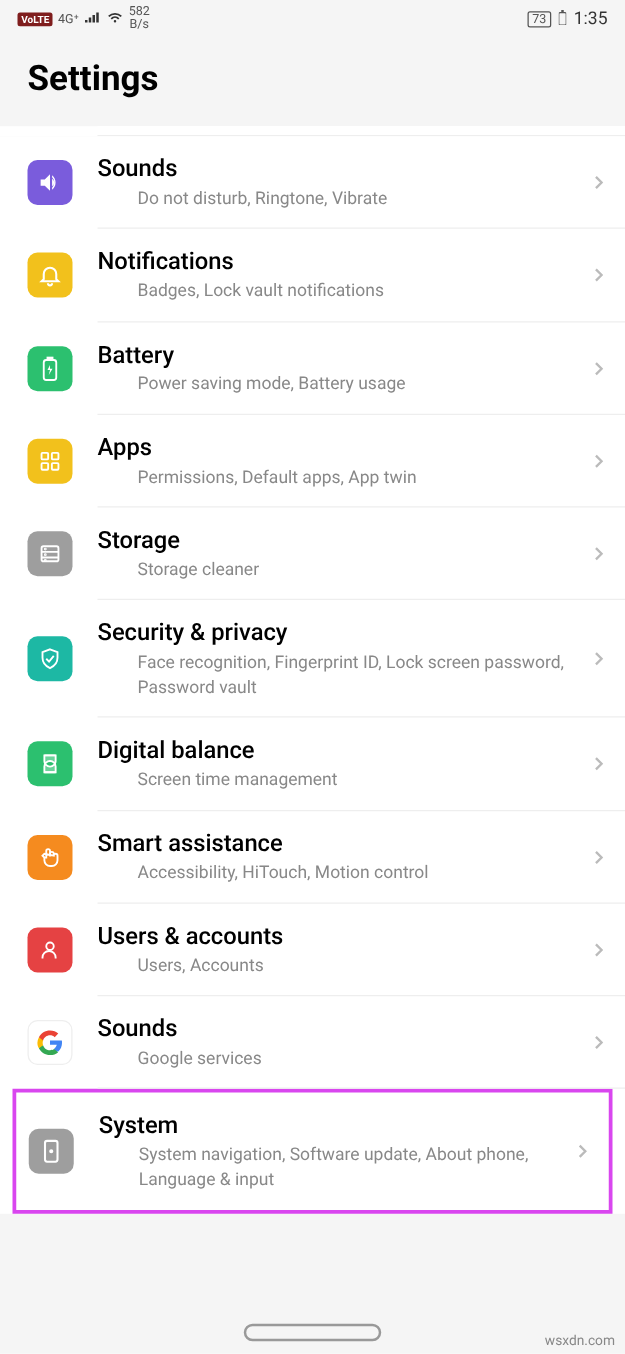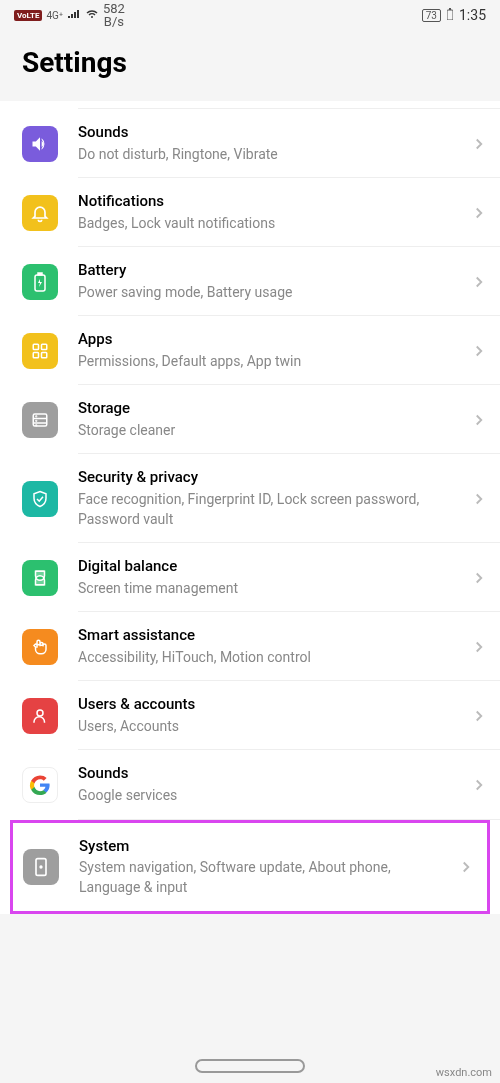--- a/index.html
+++ b/index.html
@@ -17,21 +17,21 @@
       justify-content: space-between;
       align-items: center;
       padding: 0 14px;
       font-size: 12px;
       color: #555;
     }
     .status-left { display: flex; align-items: center; gap: 4px; }
     .status-right { display: flex; align-items: center; gap: 6px; }
     .volte-badge { background: #7f1d1d; color: #fff; font-size: 8px; padding: 1px 3px; border-radius: 2px; font-weight: bold; }
     .net-text { font-size: 10px; }
-    .speed-text { font-size: 13px; line-height: 1; text-align: center; }
+    .speed-text { font-size: 10px; line-height: 1; text-align: center; }
     .battery-box { border: 1px solid #555; border-radius: 2px; padding: 0 3px; font-size: 10px; position: relative; }
     .clock { font-size: 14px; color: #333; }
 
     .page-title {
       font-size: 28px;
       font-weight: 700;
       color: #000;
       padding: 16px 22px 22px;
     }
     .list {
@@ -48,22 +48,22 @@
       height: 1px; background: #eee;
     }
     .icon-wrap {
       width: 36px; height: 36px;
       border-radius: 8px;
       display: flex; align-items: center; justify-content: center;
       flex-shrink: 0;
       margin-right: 20px;
     }
     .text-wrap { flex: 1; min-width: 0; padding-right: 8px; }
-    .row-title { font-size: 15px; color: #000; font-weight: 500; line-height: 1.3; }
-    .row-sub { font-size: 14px; color: #888; line-height: 1.4; margin-top: 2px; }
+    .row-title { font-size: 19px; color: #000; font-weight: 500; line-height: 1.3; }
+    .row-sub { font-size: 14px; color: #888; line-height: 1.4; margin-top: 2px; margin-left: 32px; }
     .chevron {
       width: 18px; height: 18px; flex-shrink: 0;
     }
     .chevron svg { stroke: #bbb; }
     .highlight-box {
       border: 3px solid #d946ef;
       margin: 0 10px;
     }
     .nav-pill {
       position: absolute;

